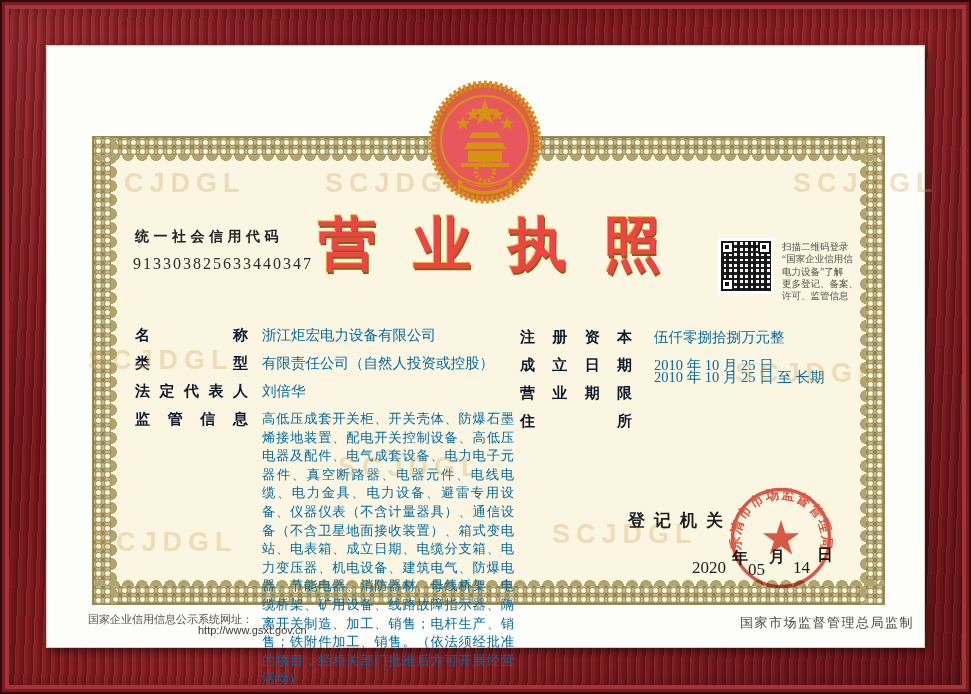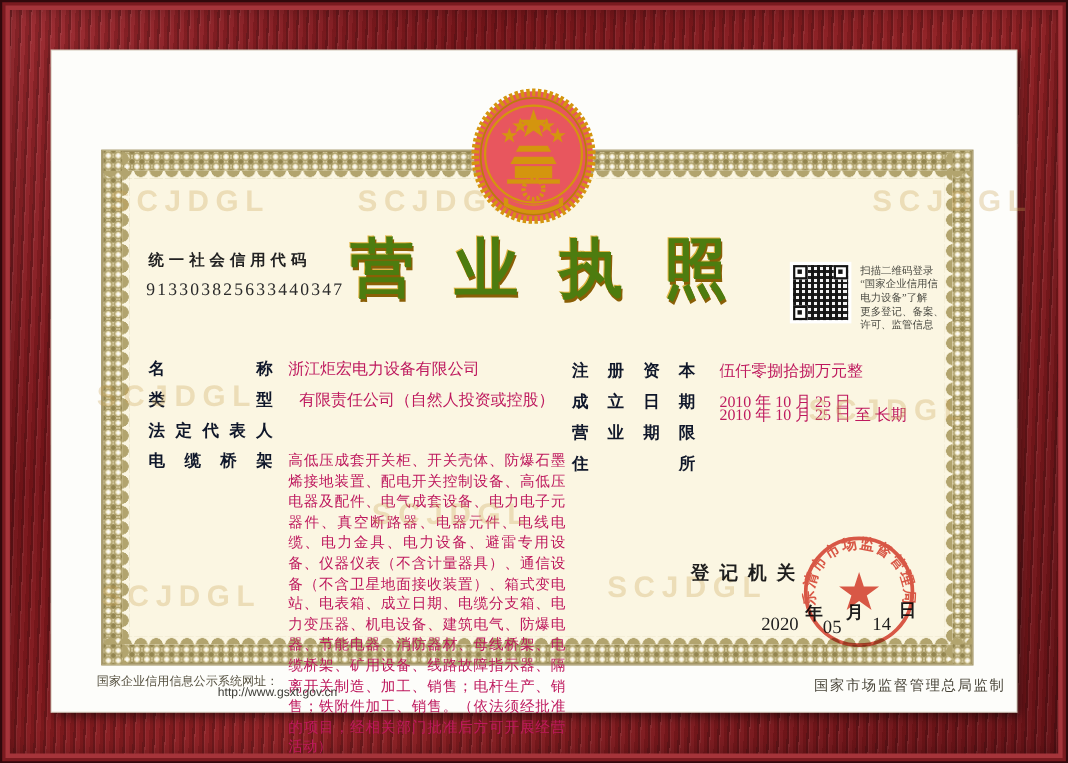--- a/index.html
+++ b/index.html
@@ -55,21 +55,21 @@
         font-size:27px; letter-spacing:6px; color:rgba(202,163,82,.30); z-index:1;margin-top:11px; }
   .wm-big { position:absolute; left:282px; top:326px; z-index:1;
         font-size:47px; font-weight:bold; letter-spacing:26px;
         color:rgba(222,158,92,.30); white-space:nowrap; }
 
   
   .emblem { position:absolute; left:428px; top:80px; z-index:3; }
   .title { position:absolute; left:255px; top:206px; width:470px; text-align:center; z-index:2;
            font-family:"Liberation Sans", sans-serif; font-weight:bold; font-size:58px;
            letter-spacing:37px; text-indent:37px; white-space:nowrap;
-           color:#4d7c0f; text-shadow:1px 2px 0 #8a5f06, -1px -1px 0 #e2b544; }
+           color:#ef4444; text-shadow:1px 2px 0 #8a5f06, -1px -1px 0 #e2b544; }
   .code-label { position:absolute; left:135px; top:228px; font-weight:bold; font-size:14px;
            letter-spacing:4.5px; color:#222; z-index:2; }
   .code-value { position:absolute; left:133px; top:255px; font-size:16px; letter-spacing:2px;
            color:#2a2a2a; z-index:2; }
 
   
   .qr { position:absolute; left:718px; top:238px; width:56px; height:56px; background:#fff;
         padding:3px; z-index:2; }
   .qr-inner { width:100%; height:100%; position:relative;
         background:
@@ -77,21 +77,21 @@
           repeating-linear-gradient(90deg, #191919 0 2.6px, #f4f4f4 2.6px 5.4px); }
   .finder { position:absolute; width:13px; height:13px; border:2.6px solid #141414; background:#fff; }
   .finder::after { content:""; position:absolute; left:2px; top:2px; width:4px; height:4px; background:#141414; }
   .f-tl { left:0; top:0; } .f-tr { right:0; top:0; } .f-bl { left:0; bottom:0; }
   .qr-caption { position:absolute; left:782px; top:241px; width:92px; z-index:2;
         font-size:9.5px; line-height:12.3px; color:#4c4c44; }
   .flabel { position:absolute; font-weight:bold; font-size:15px; color:#0f172a;
         text-align:justify; text-align-last:justify; }
   .flabel.left  { left:135px; width:113px; }
   .flabel.right { left:520px; width:112px; }
-  .fvalue { position:absolute; font-size:14.5px; color:#be185d; }
+  .fvalue { position:absolute; font-size:14.5px; color:#0369a1; }
   .fvalue.left  { left:262px; width:252px; }
   .fvalue.right { left:654px; width:232px; }
   .range { font-size:13.3px; line-height:18.6px; text-align:justify; }
 
   .registrar { position:absolute; left:628px; top:509px; z-index:2; font-weight:bold;
         font-size:17px; letter-spacing:9px; color:#1d1d1d; }
   .dt { position:absolute; z-index:2; color:#1d1d1d; }
   .dt.num { font-size:17px; }
   .dt.unit { font-weight:bold; font-size:16px; }
 
@@ -170,23 +170,24 @@
     <div>扫描二维码登录</div>
     <div>“国家企业信用信</div>
     <div>电力设备”了解</div>
     <div>更多登记、备案、</div>
     <div>许可、监管信息</div>
   </div>
 
   <div class="flabel left" style="top:326px;">名称</div>
   <div class="fvalue left" style="top:326px;">浙江炬宏电力设备有限公司</div>
   <div class="flabel left" style="top:354px;">类型</div>
-  <div class="fvalue left" style="top:354px;text-align:center;">有限责任公司（自然人投资或控股）</div>
+  <div class="fvalue left" style="top:354px;">有限责任公司（自然人投资或控股）</div>
   <div class="flabel left" style="top:382px;">法定代表人</div>
-  <div class="flabel left" style="top:410px;">电缆桥架</div>
+  <div class="fvalue left" style="top:382px;">刘倍华</div>
+  <div class="flabel left" style="top:410px;">监管信息</div>
   <div class="fvalue left range" style="top:410px;">高低压成套开关柜、开关壳体、防爆石墨烯接地装置、配电开关控制设备、高低压电器及配件、电气成套设备、电力电子元器件、真空断路器、电器元件、电线电缆、电力金具、电力设备、避雷专用设备、仪器仪表（不含计量器具）、通信设备（不含卫星地面接收装置）、箱式变电站、电表箱、成立日期、电缆分支箱、电力变压器、机电设备、建筑电气、防爆电器、节能电器、消防器材、母线桥架、电缆桥架、矿用设备、线路故障指示器、隔离开关制造、加工、销售；电杆生产、销售；铁附件加工、销售。（依法须经批准的项目，经相关部门批准后方可开展经营活动）</div>
 
   <div class="flabel right" style="top:328px;">注册资本</div>
   <div class="fvalue right" style="top:328px;">伍仟零捌拾捌万元整</div>
   <div class="flabel right" style="top:356px;">成立日期</div>
   <div class="fvalue right" style="top:356px;">2010 年 10 月 25 日</div>
   <div class="flabel right" style="top:384px;">营业期限</div>
   <div class="fvalue right" style="top:368px;">2010 年 10 月 25 日 至 长期</div>
   <div class="flabel right" style="top:412px;">住所</div>
 

